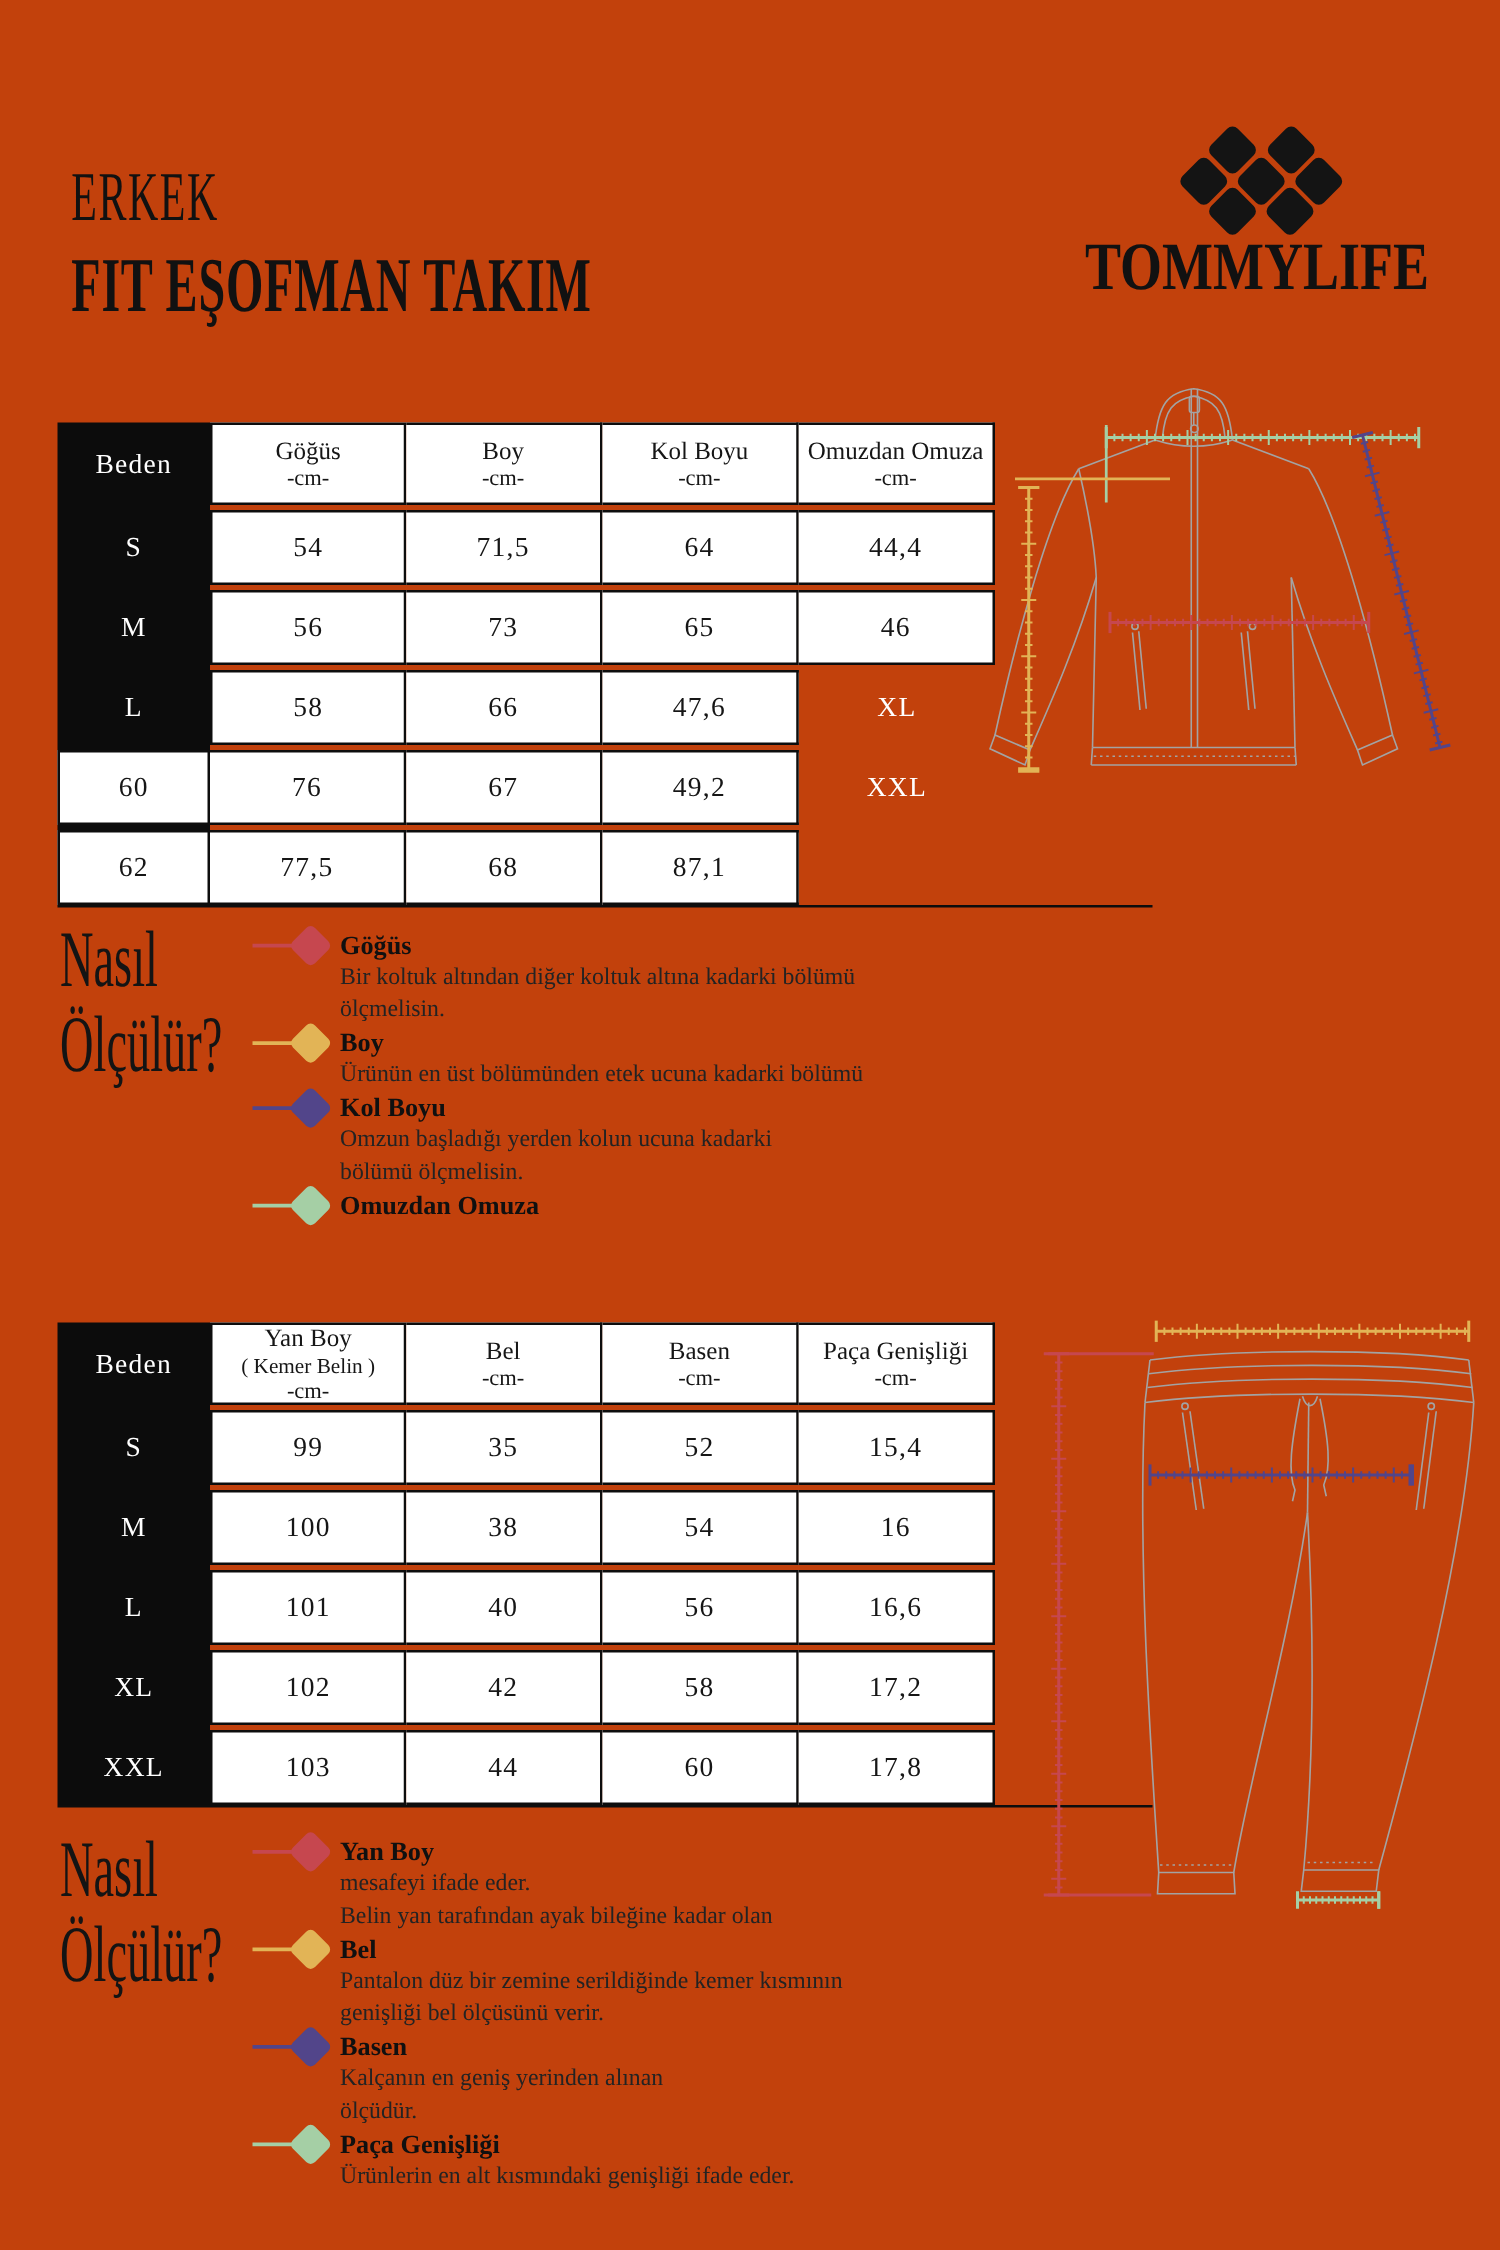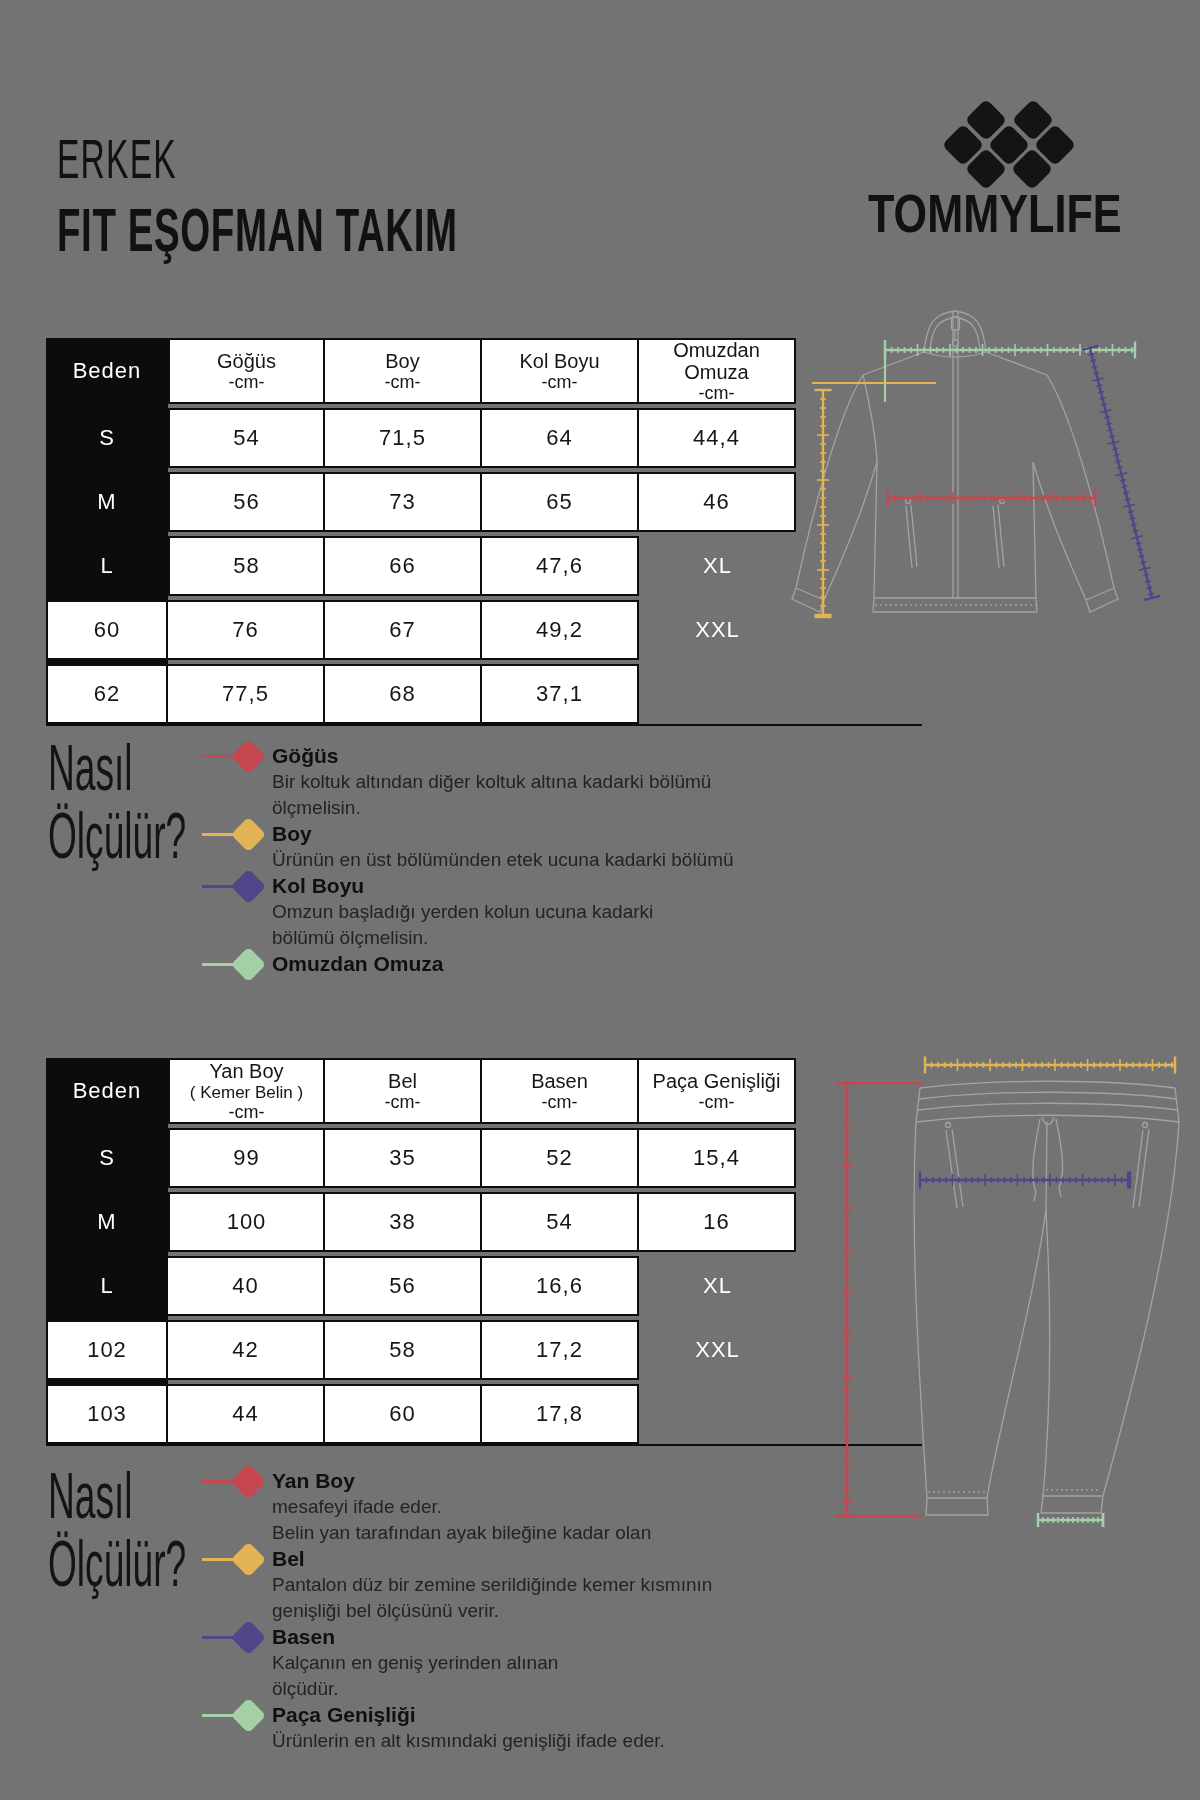--- a/index.html
+++ b/index.html
@@ -1,17 +1,17 @@
 <!DOCTYPE html>
 <html><head>
 <meta charset="utf-8">
 <style>
   html,body{margin:0;padding:0;background:#fff;}
-  #page{position:relative;width:1200px;height:1800px;background:#737373;
-        font-family:Liberation Sans, sans-serif;color:#111;overflow:hidden;}
+  #page{position:relative;width:1200px;height:1800px;background:#c2410c;
+        font-family:Liberation Serif, serif;color:#111;overflow:hidden;}
 
   
   .category{position:absolute;left:57px;top:126px;font-size:56px;font-weight:400;
             letter-spacing:2px;transform:scaleX(.60);transform-origin:left top;white-space:nowrap;}
   .page-title{position:absolute;left:57px;top:194px;font-size:62px;font-weight:bold;
             letter-spacing:1px;transform:scaleX(.62);transform-origin:left top;white-space:nowrap;}
   .brand{position:absolute;left:868px;top:182px;font-size:54px;font-weight:bold;
             transform:scaleX(.80);transform-origin:left top;white-space:nowrap;}
   .logo{position:absolute;left:936px;top:96px;}
 
@@ -105,21 +105,21 @@
         <div class="sg-cell sg-val">47,6</div>
         <div class="sg-cell sg-size">XL</div>
         <div class="sg-cell sg-val sg-first">60</div>
         <div class="sg-cell sg-val">76</div>
         <div class="sg-cell sg-val">67</div>
         <div class="sg-cell sg-val">49,2</div>
         <div class="sg-cell sg-size">XXL</div>
         <div class="sg-cell sg-val sg-first">62</div>
         <div class="sg-cell sg-val">77,5</div>
         <div class="sg-cell sg-val">68</div>
-        <div class="sg-cell sg-val">37,1</div>
+        <div class="sg-cell sg-val">87,1</div>
       </div>
   </div>
 
   <svg class="garment" style="left:700px;top:290px;" width="500" height="350" viewBox="0 0 500 350">
     <g fill="none" stroke="#a3a3a3" stroke-width="1.3">
       <path d="M224,62 C227,34 233,24 255,21 C277,24 283,34 286,62"></path>
       <path d="M230,60 C232,38 238,30 255,27 C272,30 278,38 280,60"></path>
       <path d="M224,62 Q255,72 286,62"></path>
       <path d="M224,62 L163,85"></path>
         <path d="M286,62 L347,85"></path>
@@ -370,20 +370,21 @@
         <div class="sg-cell sg-val sg-first">99</div>
         <div class="sg-cell sg-val">35</div>
         <div class="sg-cell sg-val">52</div>
         <div class="sg-cell sg-val">15,4</div>
         <div class="sg-cell sg-size">M</div>
         <div class="sg-cell sg-val sg-first">100</div>
         <div class="sg-cell sg-val">38</div>
         <div class="sg-cell sg-val">54</div>
         <div class="sg-cell sg-val">16</div>
         <div class="sg-cell sg-size">L</div>
+        <div class="sg-cell sg-val sg-first">101</div>
         <div class="sg-cell sg-val">40</div>
         <div class="sg-cell sg-val">56</div>
         <div class="sg-cell sg-val">16,6</div>
         <div class="sg-cell sg-size">XL</div>
         <div class="sg-cell sg-val sg-first">102</div>
         <div class="sg-cell sg-val">42</div>
         <div class="sg-cell sg-val">58</div>
         <div class="sg-cell sg-val">17,2</div>
         <div class="sg-cell sg-size">XXL</div>
         <div class="sg-cell sg-val sg-first">103</div>

